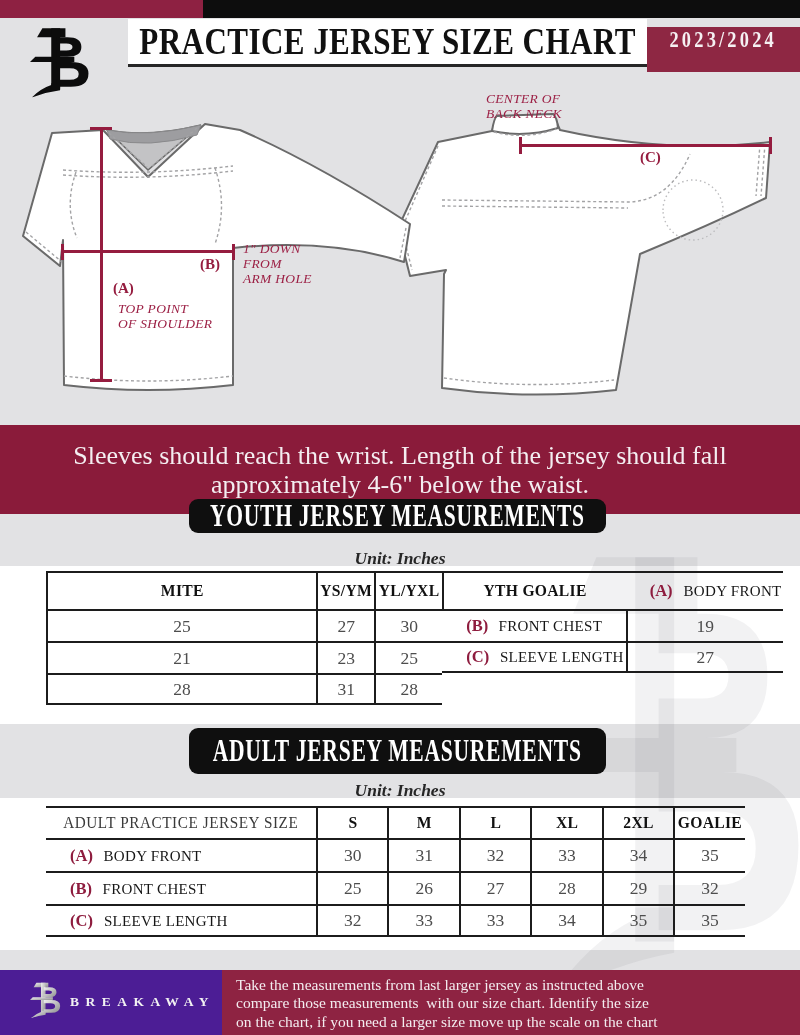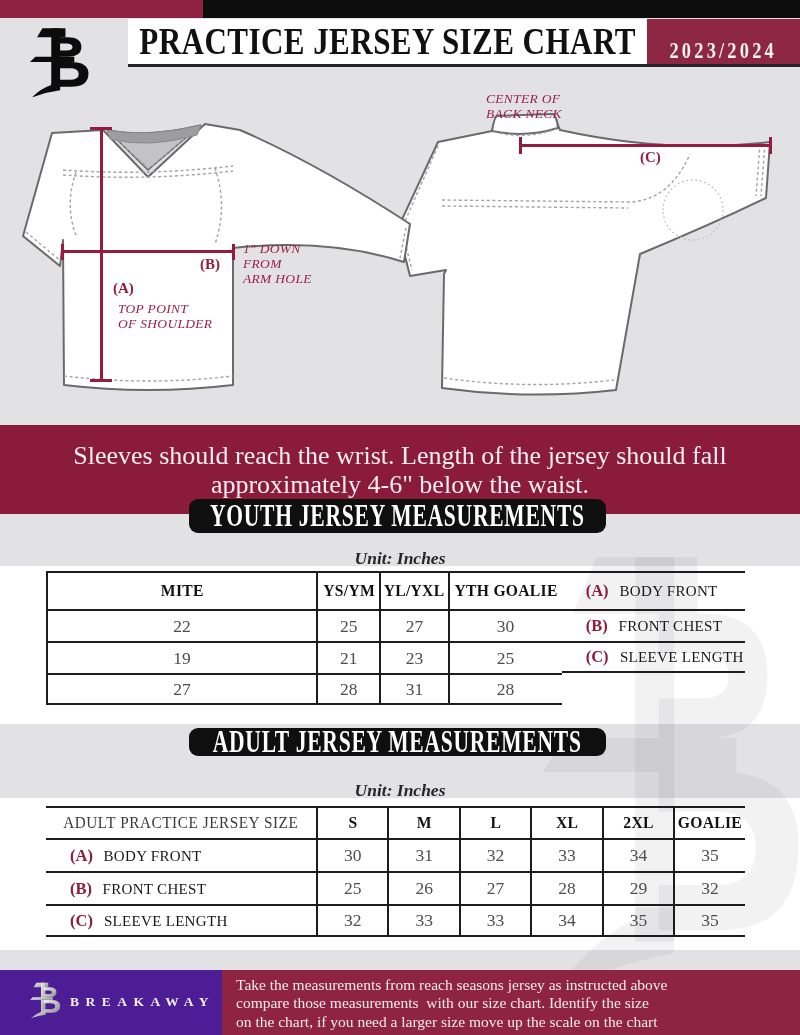--- a/index.html
+++ b/index.html
@@ -8,42 +8,42 @@
     position:relative;width:800px;height:1035px;margin:0 auto;
     background:#e2e2e4;overflow:hidden;
     font-family:Liberation Serif, serif;
   }
   
   .topbar-maroon{position:absolute;left:0;top:0;width:203px;height:18px;background:#8e2142;}
   .topbar-black{position:absolute;left:203px;top:0;width:597px;height:18px;background:#0d0d0d;}
   .header-strip{position:absolute;left:128px;top:19px;width:672px;height:48px;display:flex;border-bottom:3px solid #262626;}
   .title-band{width:519px;height:100%;background:#fff;display:flex;align-items:center;justify-content:center;}
   .title{font-weight:700;font-size:37px;color:#111;letter-spacing:.5px;display:inline-block;transform:scale(.84,1.02);white-space:nowrap;}
-  .year-block{width:153px;height:100%;background:#8e2743;display:flex;align-items:flex-end;justify-content:center;}
+  .year-block{width:153px;height:100%;background:#8e2743;display:flex;align-items:flex-start;justify-content:center;margin-top:8px;}
   .year{font-weight:700;font-size:23px;color:#f5f0f2;letter-spacing:4px;display:inline-block;transform:scaleX(.8);white-space:nowrap;}
   .logo-header{position:absolute;left:30px;top:26px;width:62px;height:72px;}
   
   .jersey-svg{position:absolute;}
   .front-svg{left:18px;top:104px;width:396px;height:292px;z-index:3;}
   .back-svg{left:398px;top:98px;width:396px;height:300px;z-index:2;}
   .mline{position:absolute;background:#951c3f;z-index:4;}
   .mlabel{position:absolute;color:#951c3f;font-weight:700;font-size:15px;z-index:4;}
   .mtext{position:absolute;color:#9c2045;font-style:italic;font-size:13.5px;line-height:15px;font-weight:500;z-index:4;letter-spacing:.3px;}
   
   .notice{position:absolute;left:0;top:425px;width:800px;height:89px;background:#8a1b3a;
     display:flex;flex-direction:column;align-items:center;justify-content:center;z-index:5;}
   .notice div{color:#f4eef1;font-size:26px;line-height:29px;}
   
   .white-band{position:absolute;left:0;width:800px;background:#fff;z-index:1;}
   .wb-youth{top:566px;height:158px;}
   .wb-adult{top:798px;height:152px;}
   .badge{position:absolute;left:189px;width:417px;background:#0f0f0f;border-radius:9px;
     display:flex;align-items:center;justify-content:center;z-index:5;}
   .badge-youth{top:499px;height:34px;align-items:center;}
-  .badge-adult{top:728px;height:28px;}
+  .badge-adult{top:728px;height:46px;}
   .badge span{color:#fff;font-weight:700;font-size:30px;letter-spacing:1px;display:inline-block;transform:scale(.72,1.02);white-space:nowrap;}
   .unit{position:absolute;left:0;width:800px;text-align:center;font-style:italic;font-weight:700;font-size:17.5px;color:#262626;z-index:5;}
   .unit-youth{top:548px;}
   .unit-adult{top:780px;}
   
   .size-table{position:absolute;left:46px;width:699px;display:grid;z-index:5;}
   .youth-table{top:571px;grid-template-rows:38px repeat(3,32px);}
   .adult-table{top:806px;grid-template-rows:32px repeat(3,33px);}
   .size-table .cell{border-top:2px solid #1c1c1c;display:flex;align-items:center;justify-content:center;background:transparent;}
   .size-table .cell:not(.first){border-left:2px solid #1c1c1c;}
@@ -186,23 +186,20 @@
         <span class="cin">YL/YXL</span>
       </div>
       <div class="cell th">
         <span class="cin">YTH GOALIE</span>
       </div>
       <div class="cell td first">
         <span class="rkey">(A)</span>
         <span class="rlabel">BODY FRONT</span>
       </div>
       <div class="cell td">
-        <span class="cin">22</span>
-      </div>
-      <div class="cell td">
         <span class="cin">25</span>
       </div>
       <div class="cell td">
         <span class="cin">27</span>
       </div>
       <div class="cell td">
         <span class="cin">30</span>
       </div>
       <div class="cell td first">
         <span class="rkey">(B)</span>
@@ -333,18 +330,18 @@
       </div>
     </div>
 
   <div class="footer-black">
     <svg class="logo-footer" viewBox="0 0 70 80">
         <use href="#logoB" fill="url(#silverGrad)"></use>
       </svg>
     <span class="brand">BREAKAWAY</span>
   </div>
   <div class="footer-maroon">
-    <div class="fline">Take the measurements from reach seasons jersey as instructed above</div>
+    <div class="fline">Take the measurements from last larger jersey as instructed above</div>
     <div class="fline">compare those measurements  with our size chart. Identify the size</div>
     <div class="fline">on the chart, if you need a larger size move up the scale on the chart</div>
   </div>
 
 </div>
 
 </body></html>

